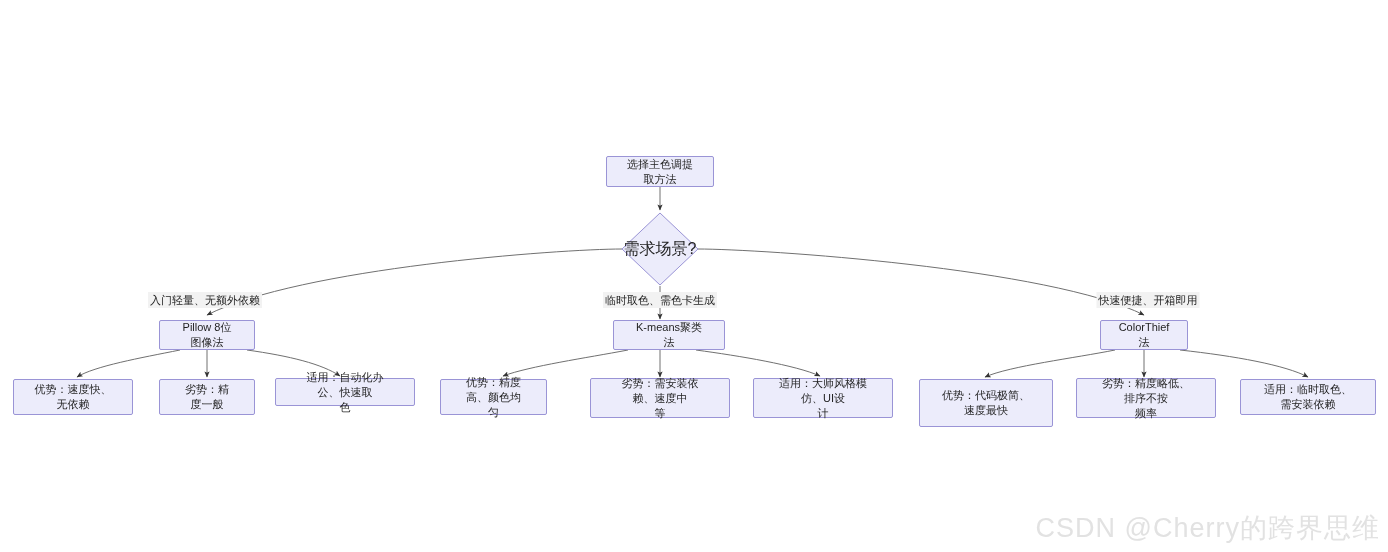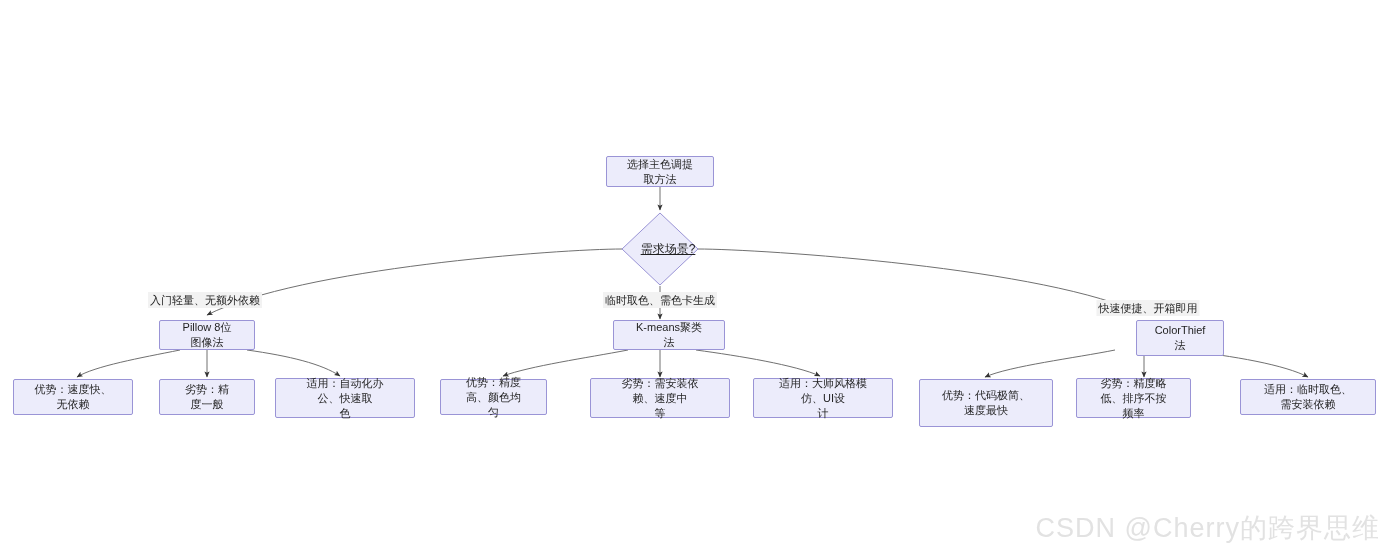--- a/index.html
+++ b/index.html
@@ -49,31 +49,30 @@
   }
   .diamond-shape {
     position: absolute;
     left: 0;
     top: 0;
     width: 100%;
     height: 100%;
   }
   .diamond-label {
     position: absolute;
-    left: 8px;
+    left: 0;
     top: 0;
     width: 100%;
     height: 100%;
     display: flex;
     align-items: center;
     justify-content: center;
-    font-size: 12px;
+    font-size: 16px;
     color: #1f1f1f;
     text-align: center;
-    text-decoration: underline;
   }
   .edge-label {
     position: absolute;
     font-size: 11px;
     line-height: 14px;
     color: #1f1f1f;
     background: #f2f2f2;
     padding: 1px 2px;
     white-space: nowrap;
     transform: translate(-50%, -50%);
@@ -131,43 +130,43 @@
 
   <div class="diamond-wrap" style="left:621px; top:212px; width:78px; height:74px;">
     <svg class="diamond-shape" viewBox="0 0 78 74" xmlns="http://www.w3.org/2000/svg">
       <polygon points="39,1 77,37 39,73 1,37" fill="#ececfb" stroke="#9a94d6" stroke-width="1"></polygon>
     </svg>
     <div class="diamond-label">需求场景?</div>
   </div>
 
   <div class="edge-label" style="left:205px; top:300px;">入门轻量、无额外依赖</div>
   <div class="edge-label" style="left:660px; top:300px;">临时取色、需色卡生成</div>
-  <div class="edge-label" style="left:1148px; top:308px;text-align:right;">快速便捷、开箱即用</div>
+  <div class="edge-label" style="left:1148px; top:300px;text-align:right;">快速便捷、开箱即用</div>
 
   <div class="node" style="left:159px; top:320px; width:96px; height:30px;">
     <span class="node-text">Pillow 8位图像法</span>
   </div>
 
   <div class="node" style="left:613px; top:320px; width:112px; height:30px;">
     <span class="node-text">K-means聚类法</span>
   </div>
 
-  <div class="node" style="left:1136px; top:320px; width:88px; height:36px;text-align:center;">
+  <div class="node" style="left:1100px; top:320px; width:88px; height:30px;text-align:center;">
     <span class="node-text">ColorThief法</span>
   </div>
 
   <div class="node" style="left:13px; top:379px; width:120px; height:36px;">
     <span class="node-text">优势：速度快、无依赖</span>
   </div>
 
   <div class="node" style="left:159px; top:379px; width:96px; height:36px;">
     <span class="node-text">劣势：精度一般</span>
   </div>
 
-  <div class="node" style="left:275px; top:378px; width:140px; height:40px;">
+  <div class="node" style="left:275px; top:378px; width:140px; height:28px;">
     <span class="node-text">适用：自动化办公、快速取
 色</span>
   </div>
 
   <div class="node" style="left:440px; top:379px; width:107px; height:36px;">
     <span class="node-text">优势：精度高、颜色均匀</span>
   </div>
 
   <div class="node" style="left:590px; top:378px; width:140px; height:40px;">
     <span class="node-text">劣势：需安装依赖、速度中
@@ -176,21 +175,21 @@
 
   <div class="node" style="left:753px; top:378px; width:140px; height:40px;">
     <span class="node-text">适用：大师风格模仿、UI设
 计</span>
   </div>
 
   <div class="node" style="left:919px; top:379px; width:134px; height:48px;">
     <span class="node-text">优势：代码极简、速度最快</span>
   </div>
 
-  <div class="node" style="left:1076px; top:378px; width:115px; height:40px;justify-content:flex-end;">
+  <div class="node" style="left:1076px; top:378px; width:140px; height:40px;justify-content:flex-end;">
     <span class="node-text">劣势：精度略低、排序不按
 频率</span>
   </div>
 
   <div class="node" style="left:1240px; top:379px; width:136px; height:36px;">
     <span class="node-text">适用：临时取色、需安装依赖</span>
   </div>
 
   <div class="watermark">CSDN @Cherry的跨界思维</div>
 

